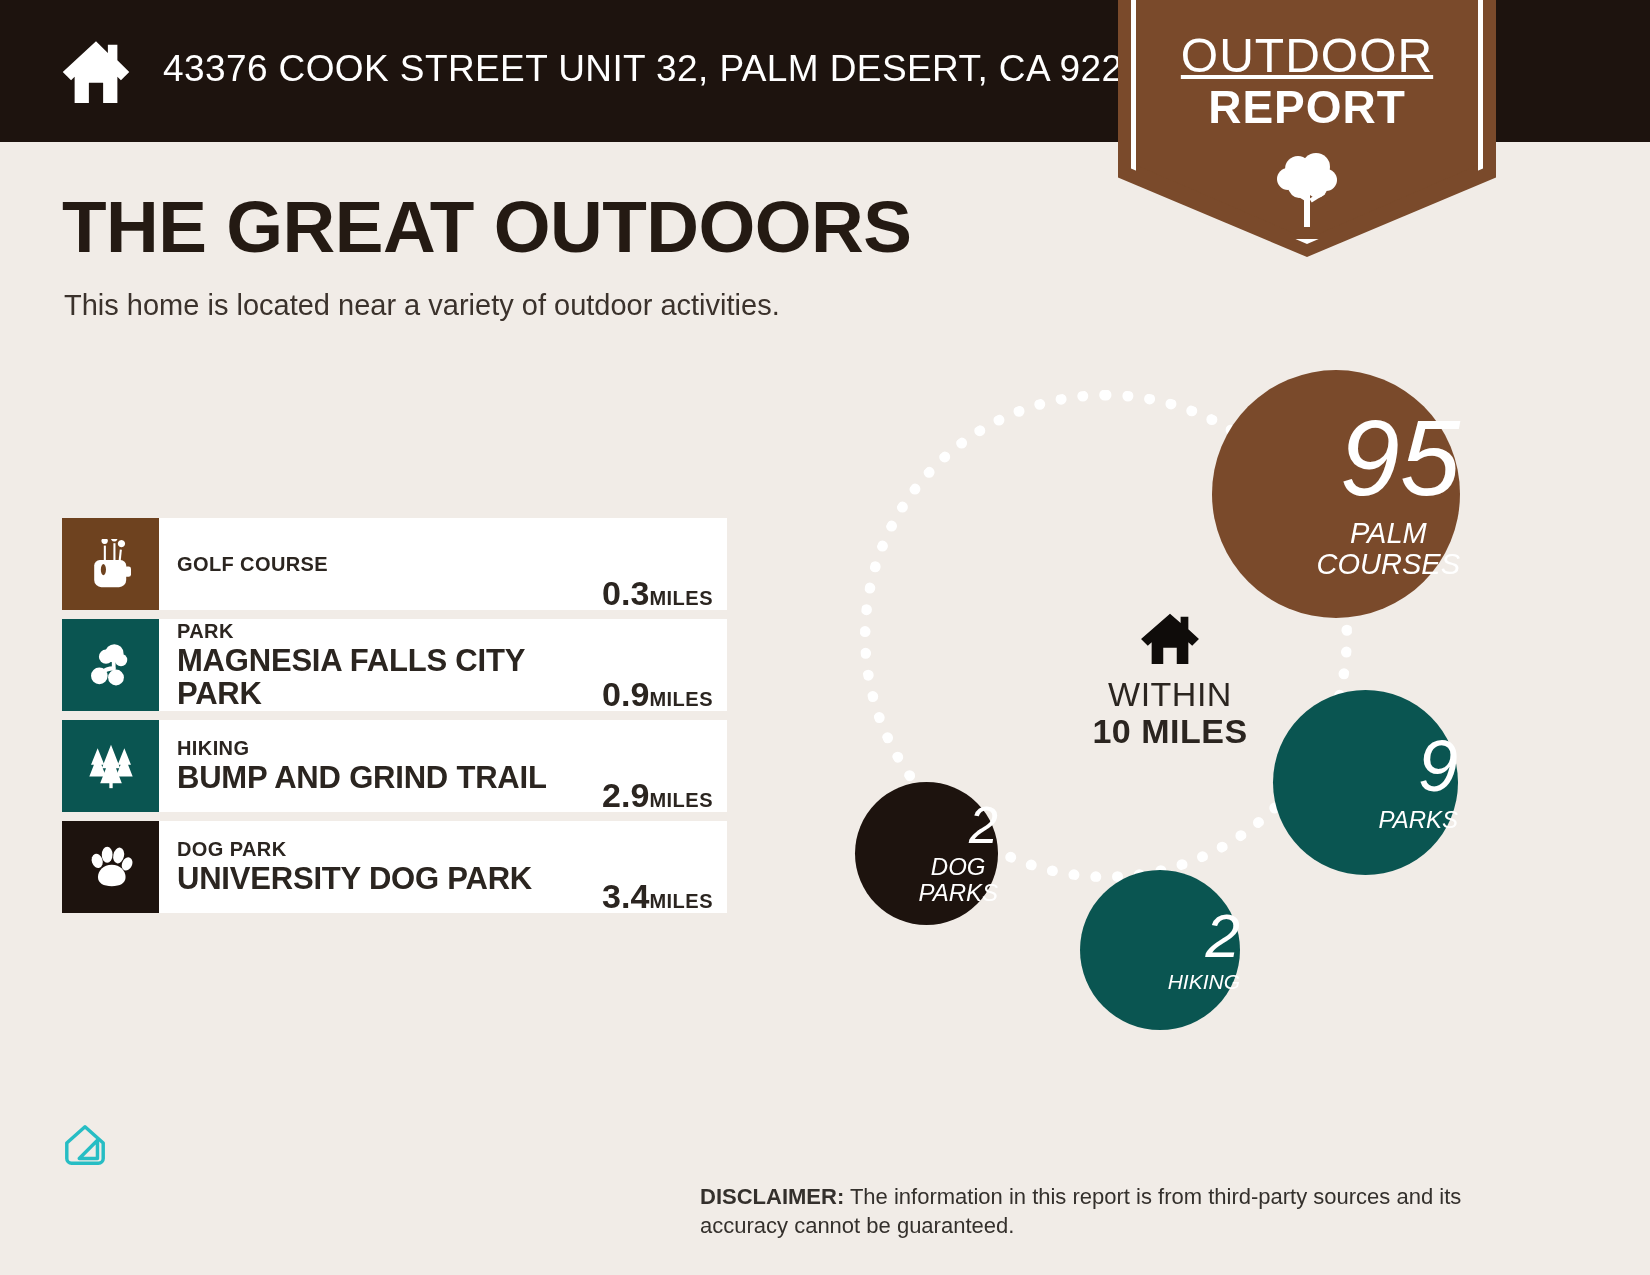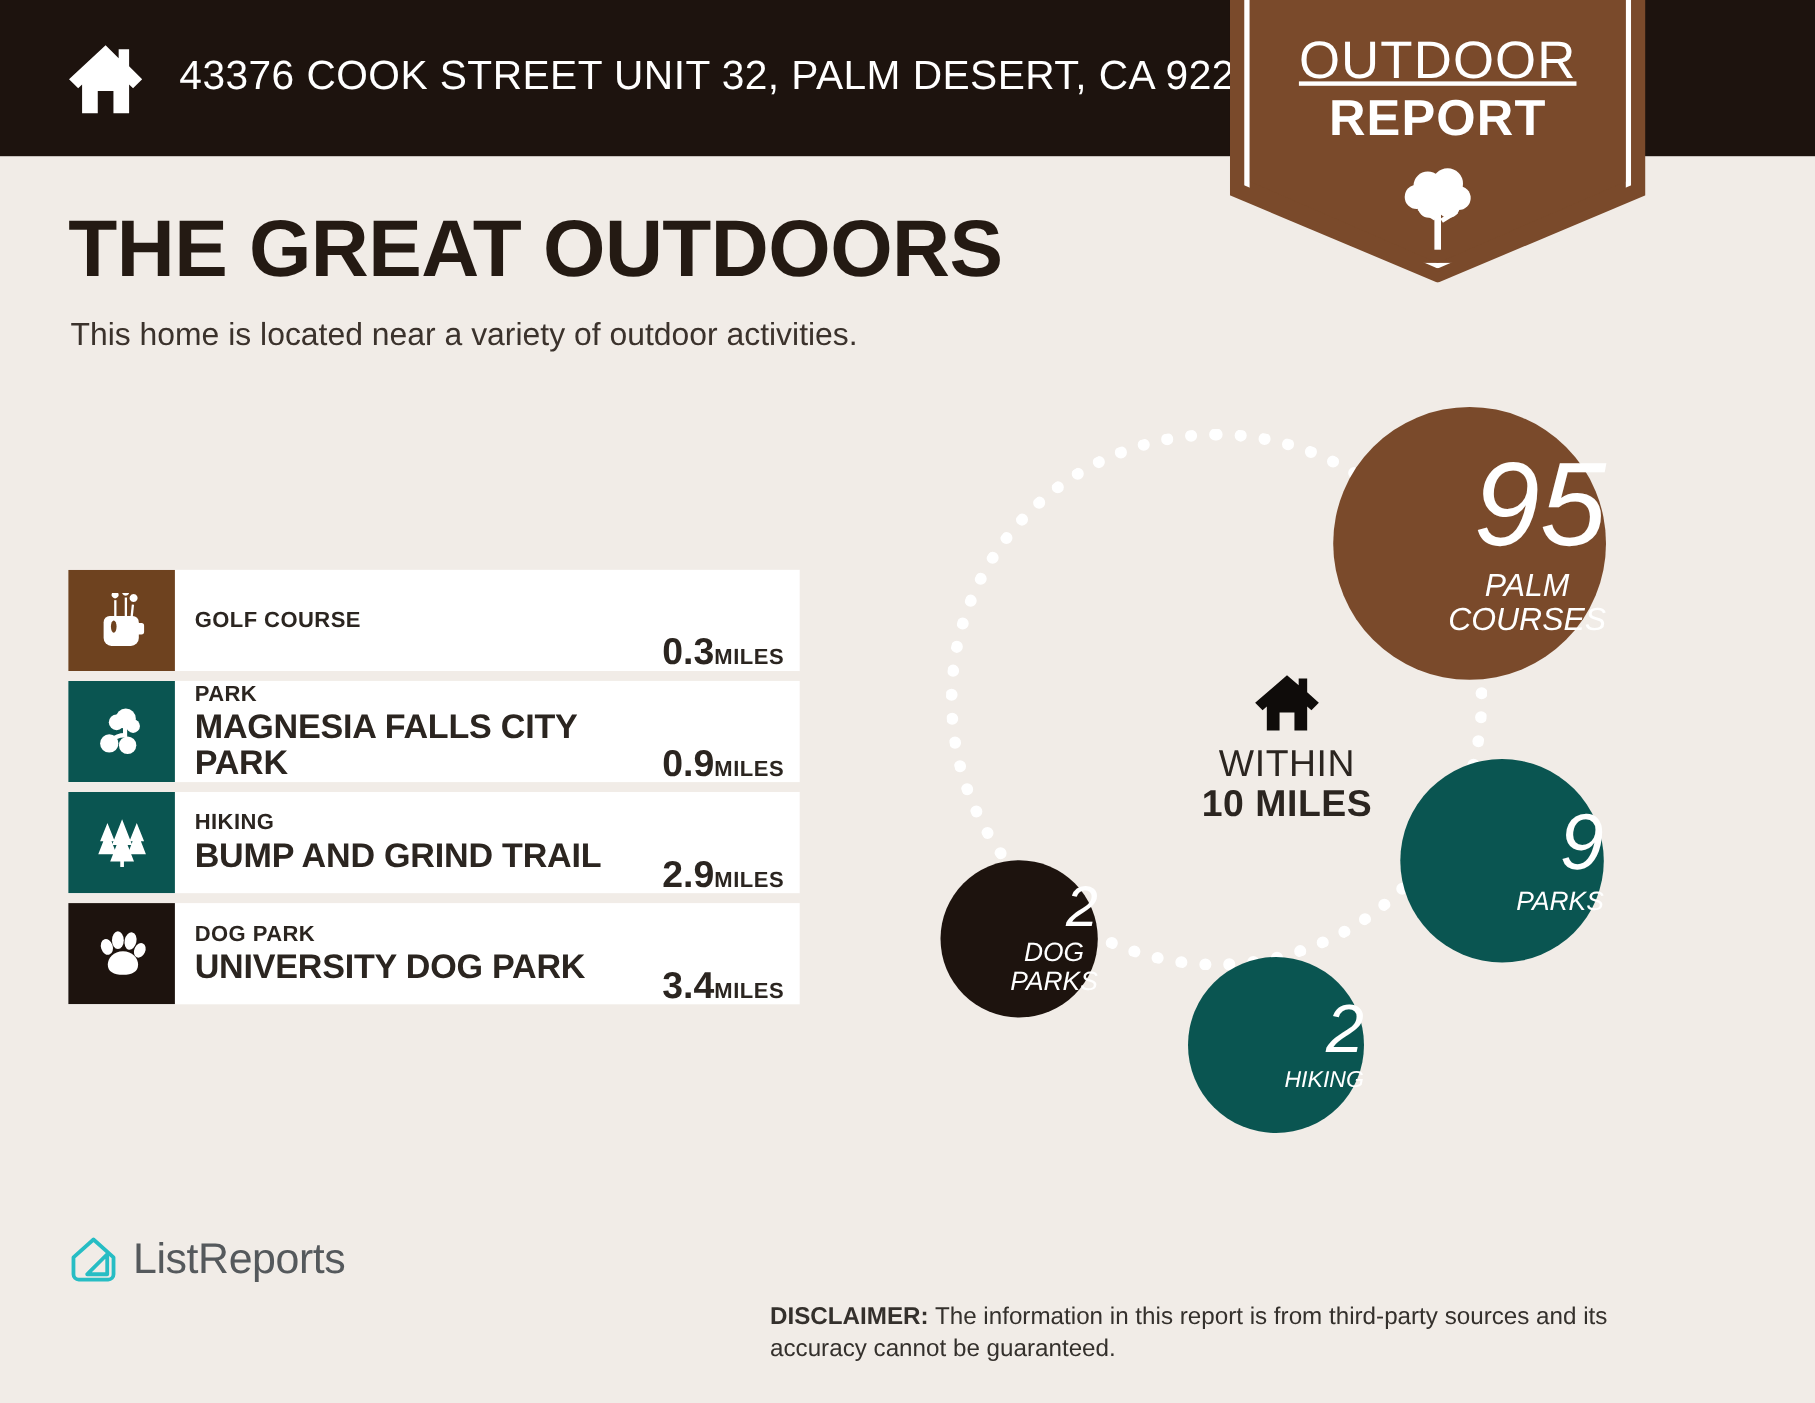--- a/index.html
+++ b/index.html
@@ -476,20 +476,19 @@
       <div class="center-line1">WITHIN</div>
       <div class="center-line2">10 MILES</div>
     </div>
   </div>
 
   <div class="footer-logo">
     <svg class="logo-mark" viewBox="0 0 48 48">
       <path d="M24 5 L43 22 L43 38 a5 5 0 0 1 -5 5 L10 43 a5 5 0 0 1 -5 -5 L5 22 Z" fill="none" stroke="#27bdc4" stroke-width="3.6" stroke-linejoin="round"></path>
       <path d="M37 19 L37 38 L18 38 Z" fill="none" stroke="#27bdc4" stroke-width="3.6" stroke-linejoin="round"></path>
     </svg>
-    <div class="logo-text">ListReports</div>
   </div>
 
   <div class="disclaimer">
     <b>DISCLAIMER:</b><span> The information in this report is from third-party sources and its accuracy cannot be guaranteed.</span>
   </div>
 
 </div>
 
 </body></html>

